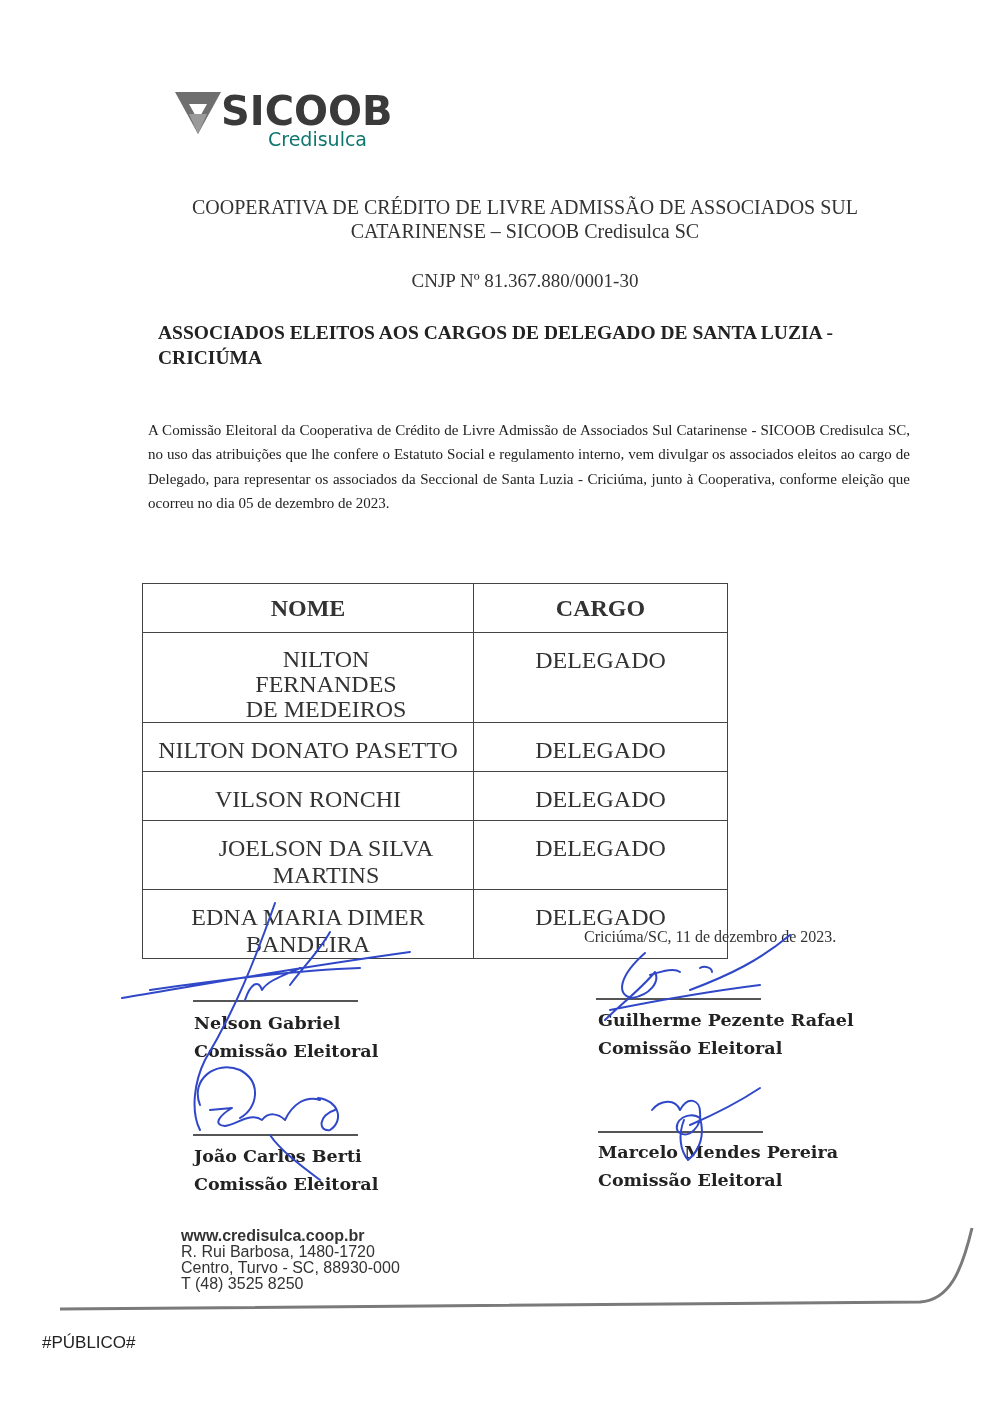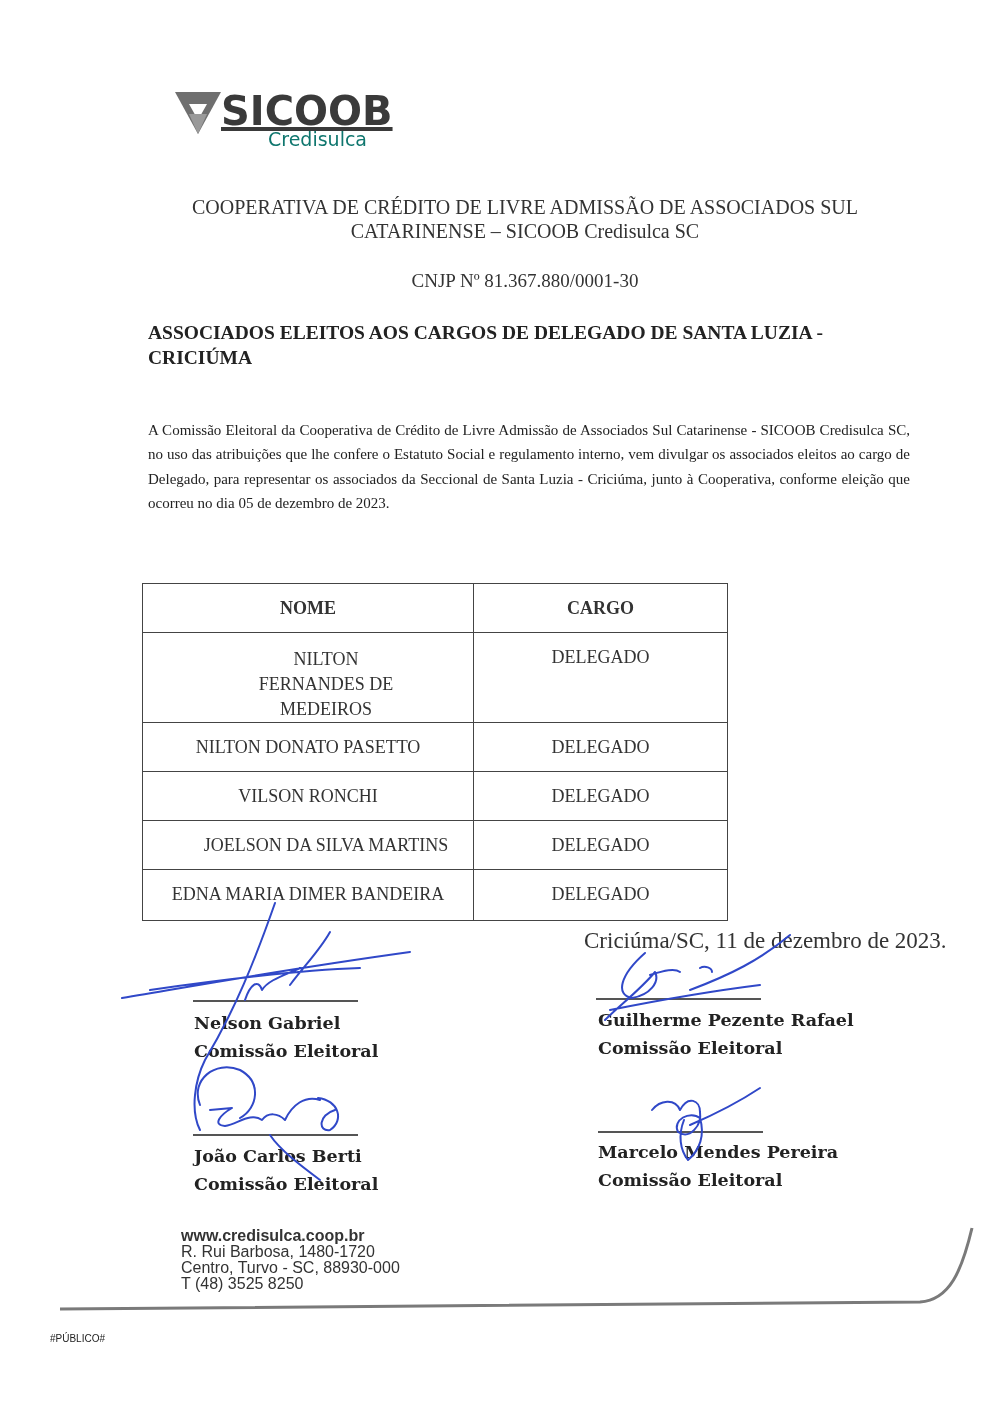--- a/index.html
+++ b/index.html
@@ -3,48 +3,48 @@
 <meta charset="utf-8">
 <style>
   html, body { margin: 0; padding: 0; background: #ffffff; }
   body { width: 1000px; height: 1415px; position: relative; overflow: hidden; color: #1a1a1a; }
   .serif { font-family: "Liberation Serif", "DejaVu Serif", serif; }
   .sans { font-family: "Liberation Sans", "DejaVu Sans", sans-serif; }
   .bsig { font-family: "DejaVu Serif", "Liberation Serif", serif; font-weight: bold; }
 
   #logo { position: absolute; left: 175px; top: 90px; width: 200px; height: 60px; }
   #logo-mark { position: absolute; left: 0; top: 0; }
-  #logo-word { position: absolute; left: 46px; top: -2px; font-family: "DejaVu Sans", sans-serif; font-weight: bold; font-size: 40px; color: #3a3a3a; letter-spacing: 0px; text-decoration: underline; }
+  #logo-word { position: absolute; left: 46px; top: -2px; font-family: "DejaVu Sans", sans-serif; font-weight: bold; font-size: 40px; color: #3a3a3a; letter-spacing: 0px; }
   #logo-sub { position: absolute; left: 93px; top: 38px; font-family: "DejaVu Sans", sans-serif; font-size: 19px; color: #0f766e; }
 
   .center { position: absolute; left: 0; width: 1050px; text-align: center; }
   #org-line1 { top: 196px; font-size: 20px; color: #333; }
   #org-line2 { top: 220px; font-size: 20px; color: #333; }
   #cnpj { top: 270px; font-size: 19px; color: #333; }
 
-  #doc-title { position: absolute; left: 148px; top: 320px; width: 700px; font-size: 19.5px; font-weight: bold; line-height: 25px; color: #222; }
+  #doc-title { position: absolute; left: 158px; top: 320px; width: 700px; font-size: 19.5px; font-weight: bold; line-height: 25px; color: #222; }
 
   #body-text { position: absolute; left: 148px; top: 418px; width: 762px; font-size: 15px; line-height: 24.3px; color: #222; text-align: justify; }
 
   #table { position: absolute; left: 142px; top: 583px; border-collapse: collapse; }
-  #table td, #table th { border: 1.5px solid #444; text-align: center; font-size: 18px; color: #333; padding: 0; margin-left: 12px; }
+  #table td, #table th { border: 1.5px solid #444; text-align: center; font-size: 24px; color: #333; padding: 0; margin-left: 12px; }
   #table th { font-weight: bold; height: 48px; }
   .c1 { width: 330px; }
   .c2 { width: 253px; }
   #table td { vertical-align: top; padding-top: 14px; }
   .r1 { height: 58px; }
 
   .sig-block { position: absolute; font-size: 17.5px; line-height: 28px; color: #222; }
   .sig-line { position: absolute; height: 2px; background: #555; }
 
-  #date-line { position: absolute; left: 584px; top: 928px; font-size: 23px; color: #333; }
+  #date-line { position: absolute; left: 584px; top: 928px; font-size: 16px; color: #333; }
 
   #footer-addr { position: absolute; left: 181px; top: 1228px; font-size: 16px; line-height: 16px; color: #333; }
   #footer-url { font-weight: bold; }
-  #public-tag { position: absolute; left: 42px; top: 1333px; font-size: 10px; color: #222; margin-left: 8px; }
+  #public-tag { position: absolute; left: 42px; top: 1333px; font-size: 17px; color: #222; }
   #sig-svg { position: absolute; left: 0; top: 0; width: 1000px; height: 1415px; pointer-events: none; }
 </style>
 </head>
 <body>
 
 <div id="logo">
   <svg id="logo-mark" width="46" height="46" viewBox="0 0 46 46">
     <polygon points="0,2 46,2 23,44" fill="#6f6f6f"></polygon>
     <polygon points="14,14 32,14 23,30" fill="#ffffff"></polygon>
     <polygon points="14,24 32,24 23,44" fill="#9a9a9a"></polygon>

